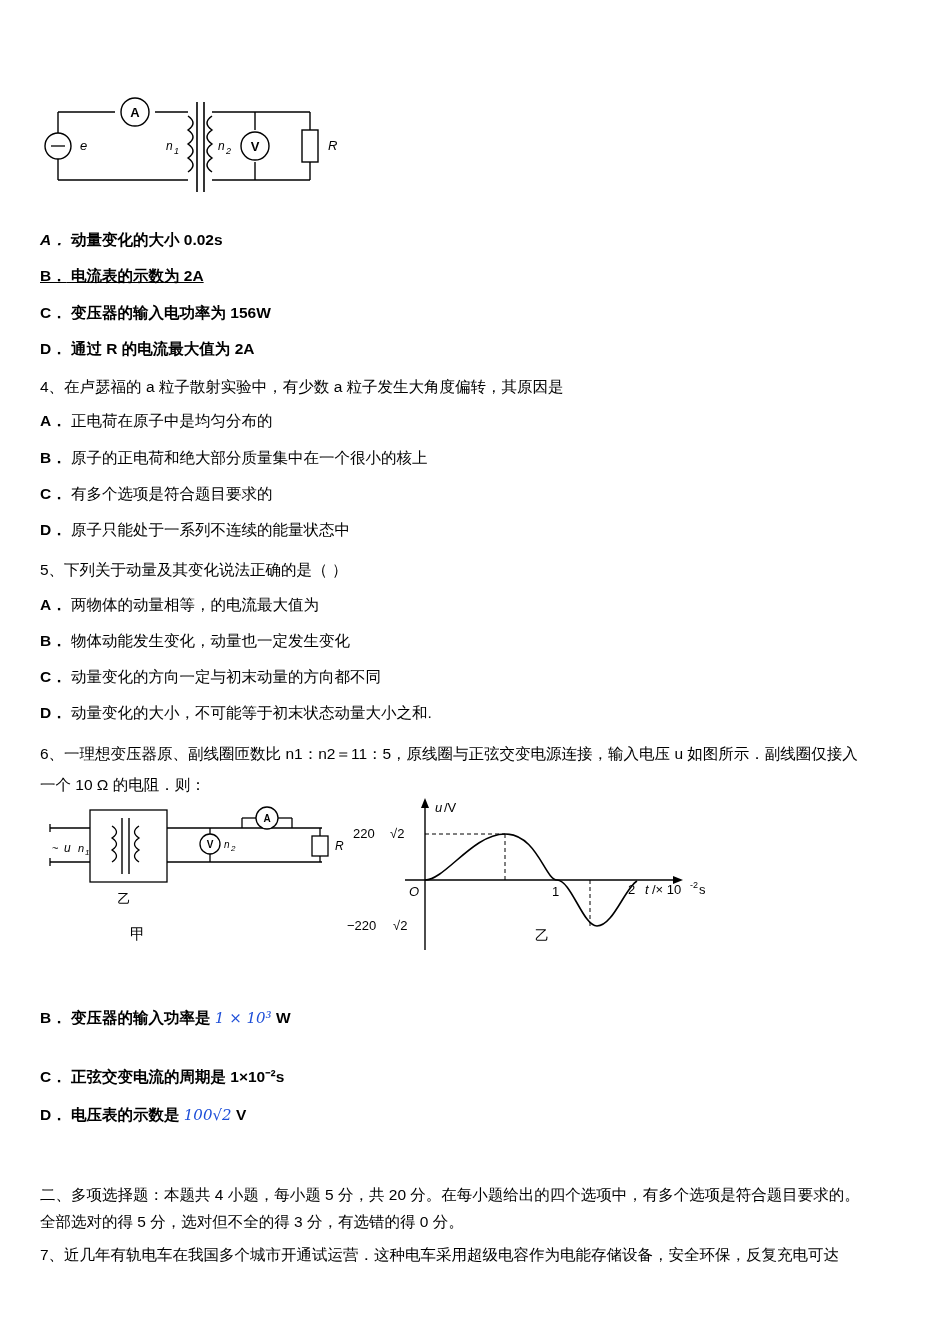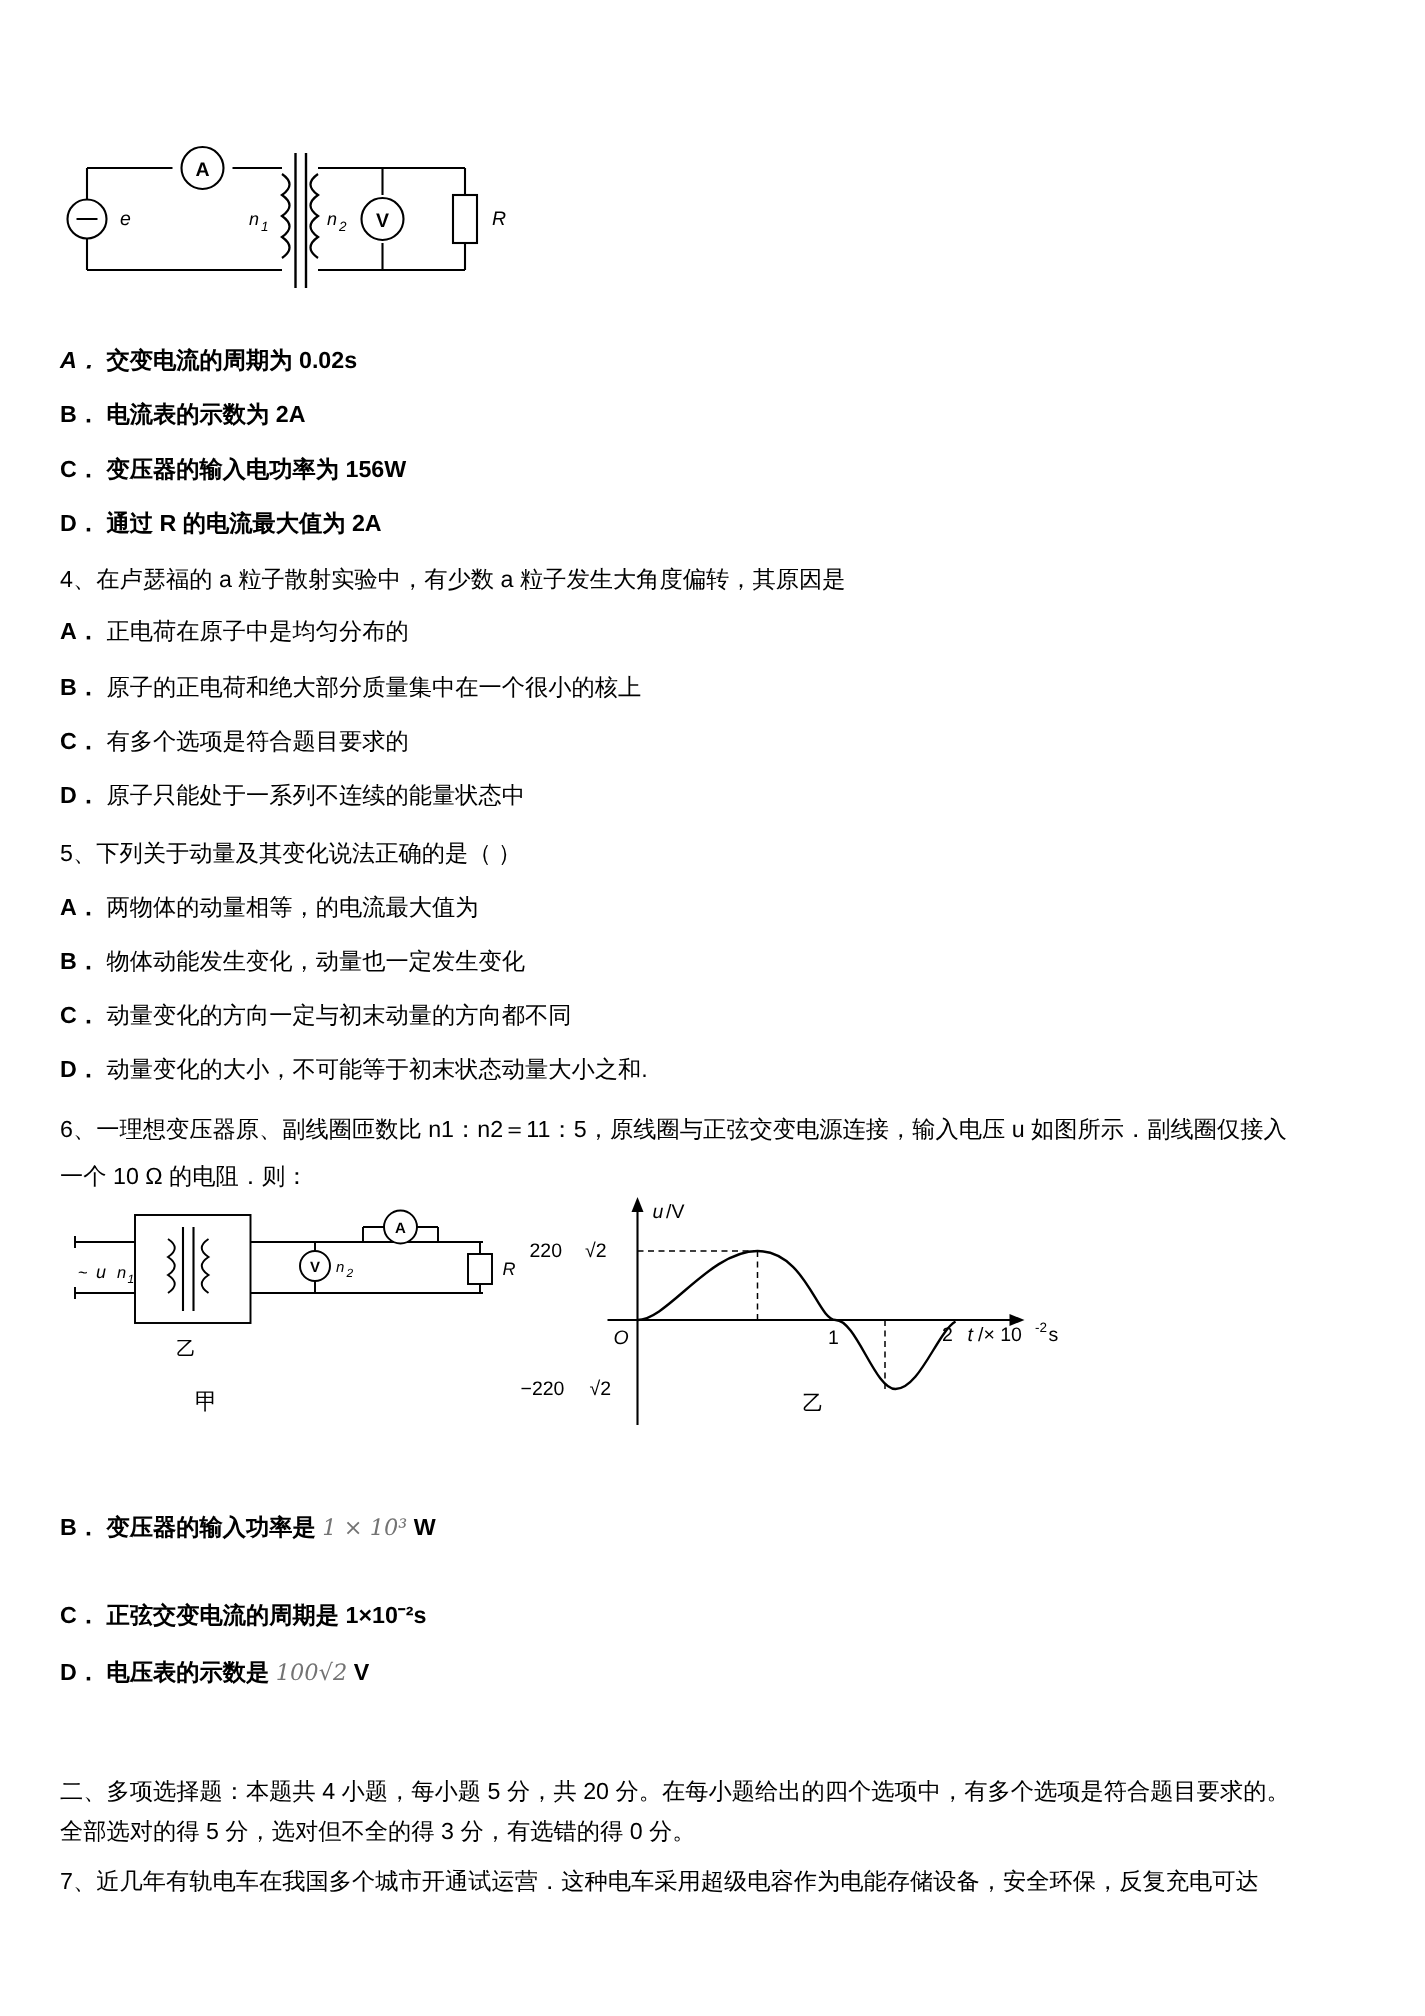--- a/index.html
+++ b/index.html
@@ -26,21 +26,21 @@
     font-size:15.5px;
     white-space:nowrap;
   }
   .opt .lbl { font-weight:bold; }
   .bold { font-weight:bold; }
   .ital { font-style:italic; }
 
   .handwrite {
     font-family:"DejaVu Serif", serif;
     font-style:italic;
-    color:#737373;
+    color:#1d4ed8;
     font-size:15px;
   }
 
   
   .fig1 { position:absolute; left:40px; top:82px; width:280px; height:130px; }
 
   
   .fig2 { position:absolute; left:42px; top:800px; width:300px; height:150px; }
   .fig2-cap {
     position:absolute; left:130px; top:925px;
@@ -95,23 +95,23 @@
 
       <line x1="270" y1="30" x2="270" y2="48" stroke="#000" stroke-width="1.4"></line>
       <line x1="270" y1="80" x2="270" y2="98" stroke="#000" stroke-width="1.4"></line>
       <rect x="262" y="48" width="16" height="32" fill="#fff" stroke="#000" stroke-width="1.4"></rect>
       <text x="288" y="68" font-size="13" font-style="italic">R</text>
     </svg>
   </div>
 
   <div class="opt" style="left:40px; top:230px;">
     <span class="lbl ital">A．</span>
-    <span class="bold">交变电流的周期为 0.02s</span>
-  </div>
-  <div class="opt" style="left:40px; top:266px;">
+    <span class="bold">动量变化的大小 0.02s</span>
+  </div>
+  <div class="opt" style="left:40px; top:266px;text-decoration:underline;">
     <span class="lbl">B．</span>
     <span class="bold">电流表的示数为 2A</span>
   </div>
   <div class="opt" style="left:40px; top:303px;">
     <span class="lbl">C．</span>
     <span class="bold">变压器的输入电功率为 156W</span>
   </div>
   <div class="opt" style="left:40px; top:339px;">
     <span class="lbl">D．</span>
     <span class="bold">通过 R 的电流最大值为 2A</span>

